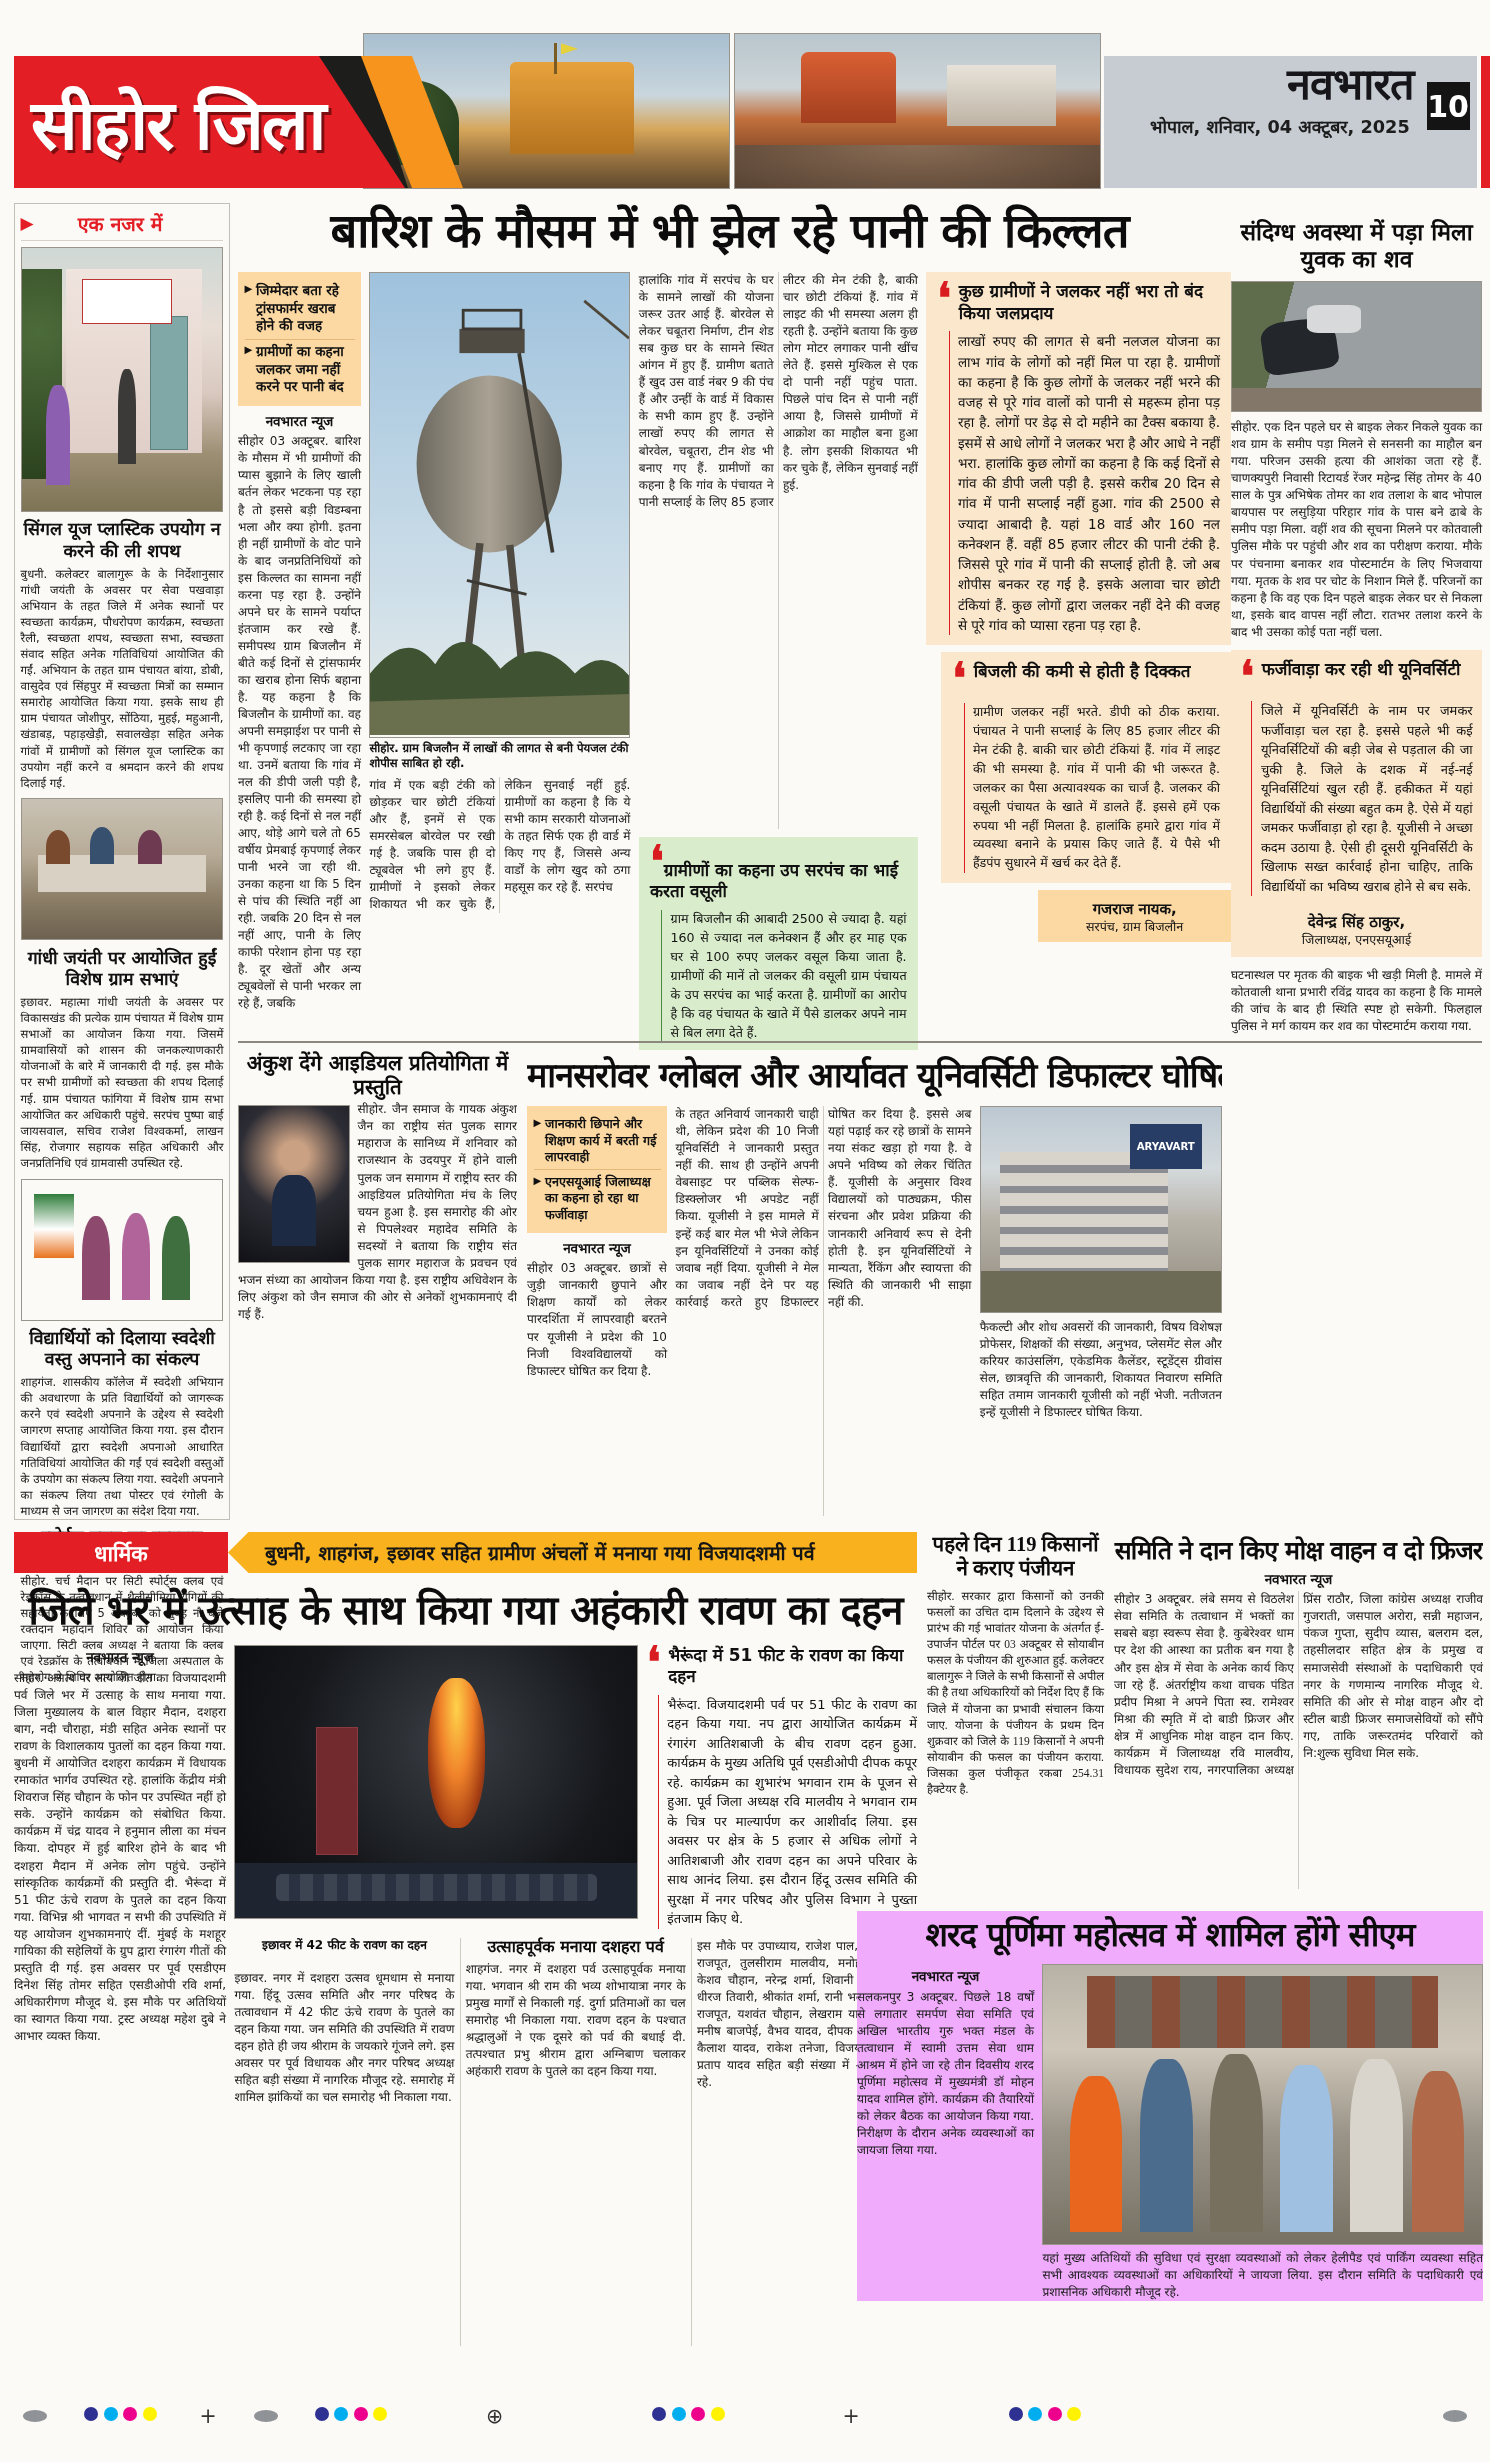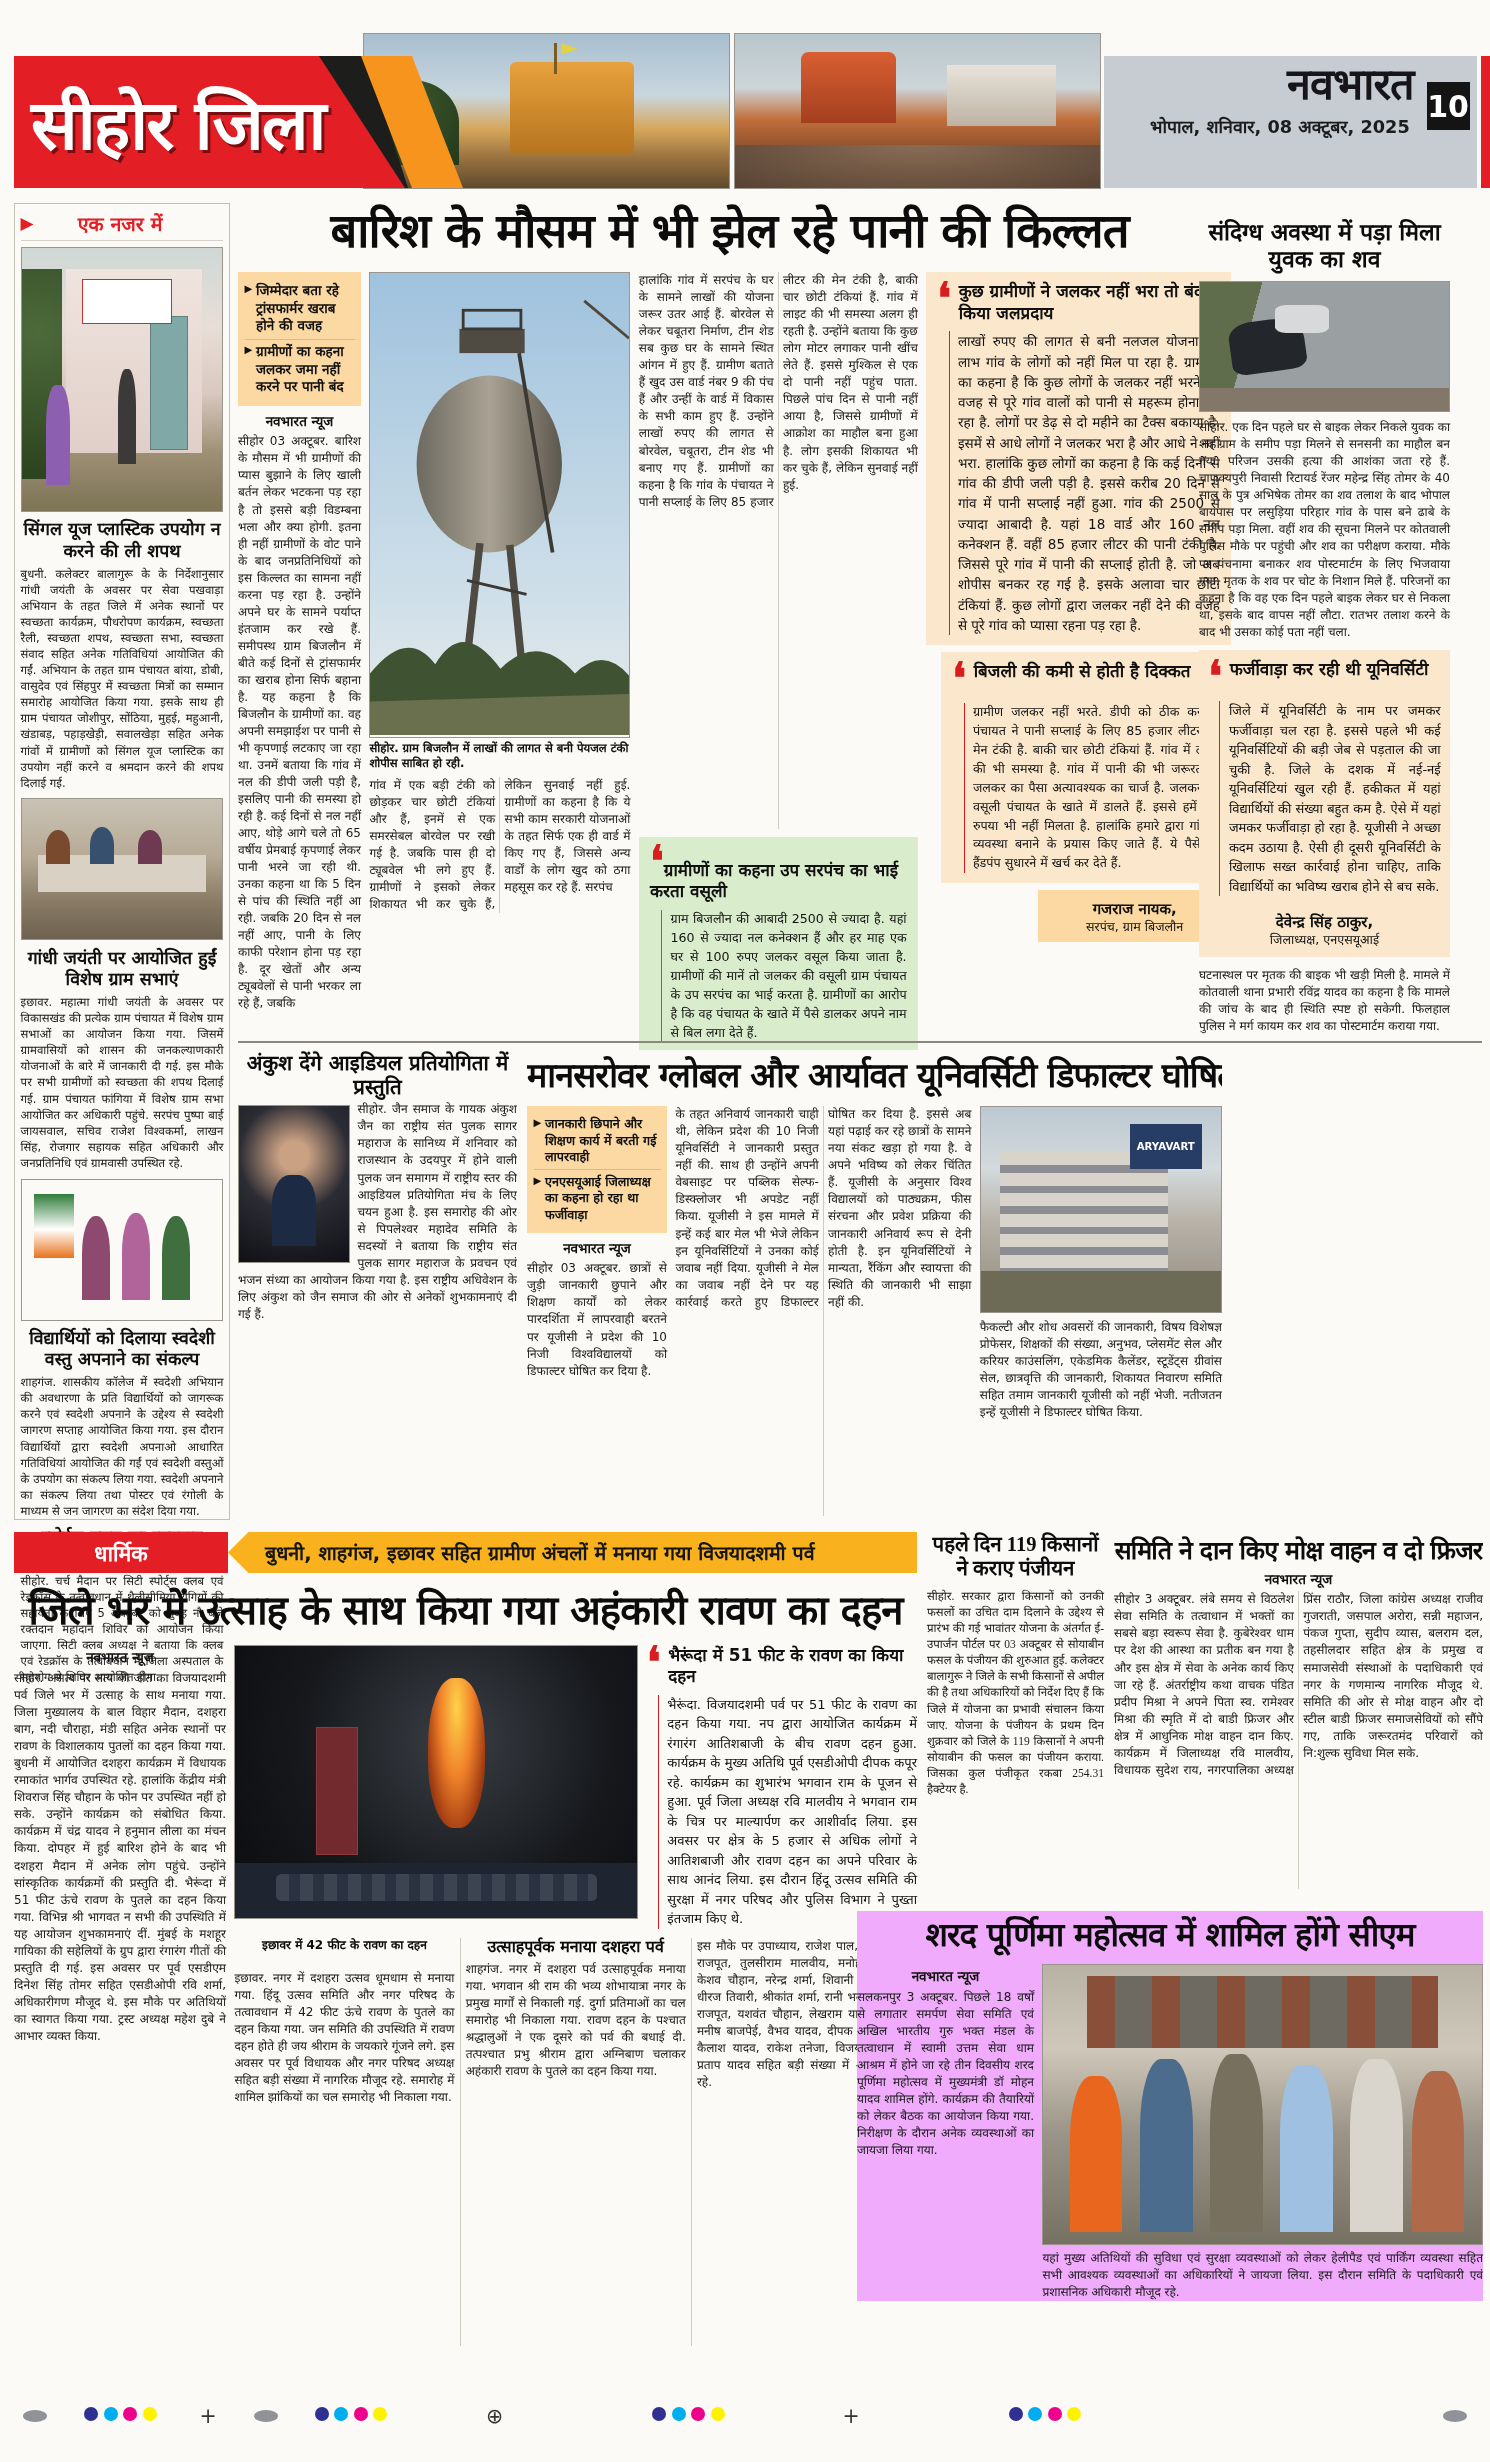--- a/index.html
+++ b/index.html
@@ -55,21 +55,21 @@
   .attr-n{font-weight:bold;font-size:15px;}
   .attr-r{font-size:12.6px;}
 
   
   .ankush{left:238px;top:1051px;width:279px;}
   .univ{left:527px;top:1051px;width:695px;}
   .univ .h1{font-size:34px;}
   .univ-row{display:flex;gap:8.4px;margin-top:9.3px;}
 
   
-  .rightcol{left:1199px;top:219px;width:251px;height:1301px;}
+  .rightcol{left:1231px;top:219px;width:251px;height:1301px;}
   .rightcol .h{font-size:23px;}
   .cream-quote{background:#fbe7cb;padding:9.3px;box-sizing:border-box;margin:9.3px 0;}
 
   
   .ravan{left:14px;top:1532px;width:903px;}
   .kicker-row{display:flex;height:41px;}
   .kicker{width:214px;background:#e31e25;color:#fff;font-size:21.4px;font-weight:bold;display:flex;align-items:center;justify-content:center;}
   .strip{flex:1;background:#f9b21d;display:flex;align-items:center;font-size:19.6px;font-weight:bold;padding-left:37px;clip-path:polygon(20.5px 0,100% 0,100% 100%,20.5px 100%,0 50%);color:#151515;}
   .ravan .h1{font-size:40px;margin-top:7.5px;}
   .ravan-content{display:flex;gap:8.4px;margin-top:9.3px;}
@@ -105,21 +105,21 @@
     </div>
   </div>
   <div class="abs black-slash"></div>
   <div class="abs orange-slash"></div>
   <div class="abs red-banner">
     <div class="t">सीहोर जिला</div>
   </div>
   <div class="abs masthead">
     <div class="paper-name" style="padding-right:54px;">नवभारत</div>
     <div class="page-box">10</div>
-    <div class="date-line">भोपाल, शनिवार, 08 अक्टूबर, 2025</div>
+    <div class="date-line">भोपाल, शनिवार, 04 अक्टूबर, 2025</div>
   </div>
   <div class="abs red-bar"></div>
 
   <div class="abs glance">
     <div class="glance-hd">
       <span class="arrow">▶</span>
       <span class="t">एक नजर में</span>
       <span style="width:17px;"></span>
     </div>
     <div class="photo" style="height:263px;background:linear-gradient(180deg,#cfd8d5 0%,#e8ded6 30%,#d9c9c0 55%,#9d8f74 78%,#7d7355 100%);">

